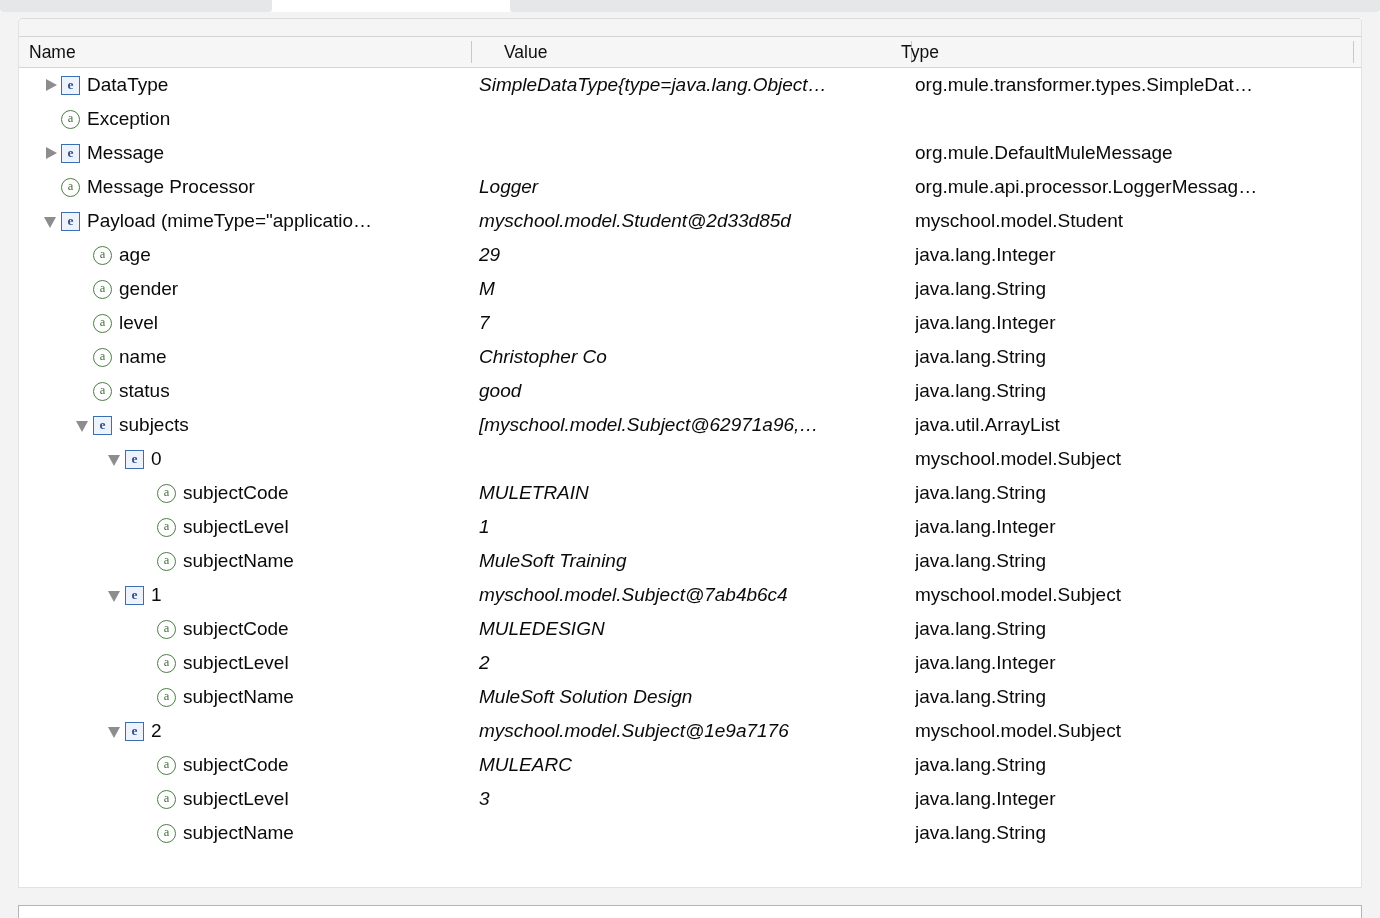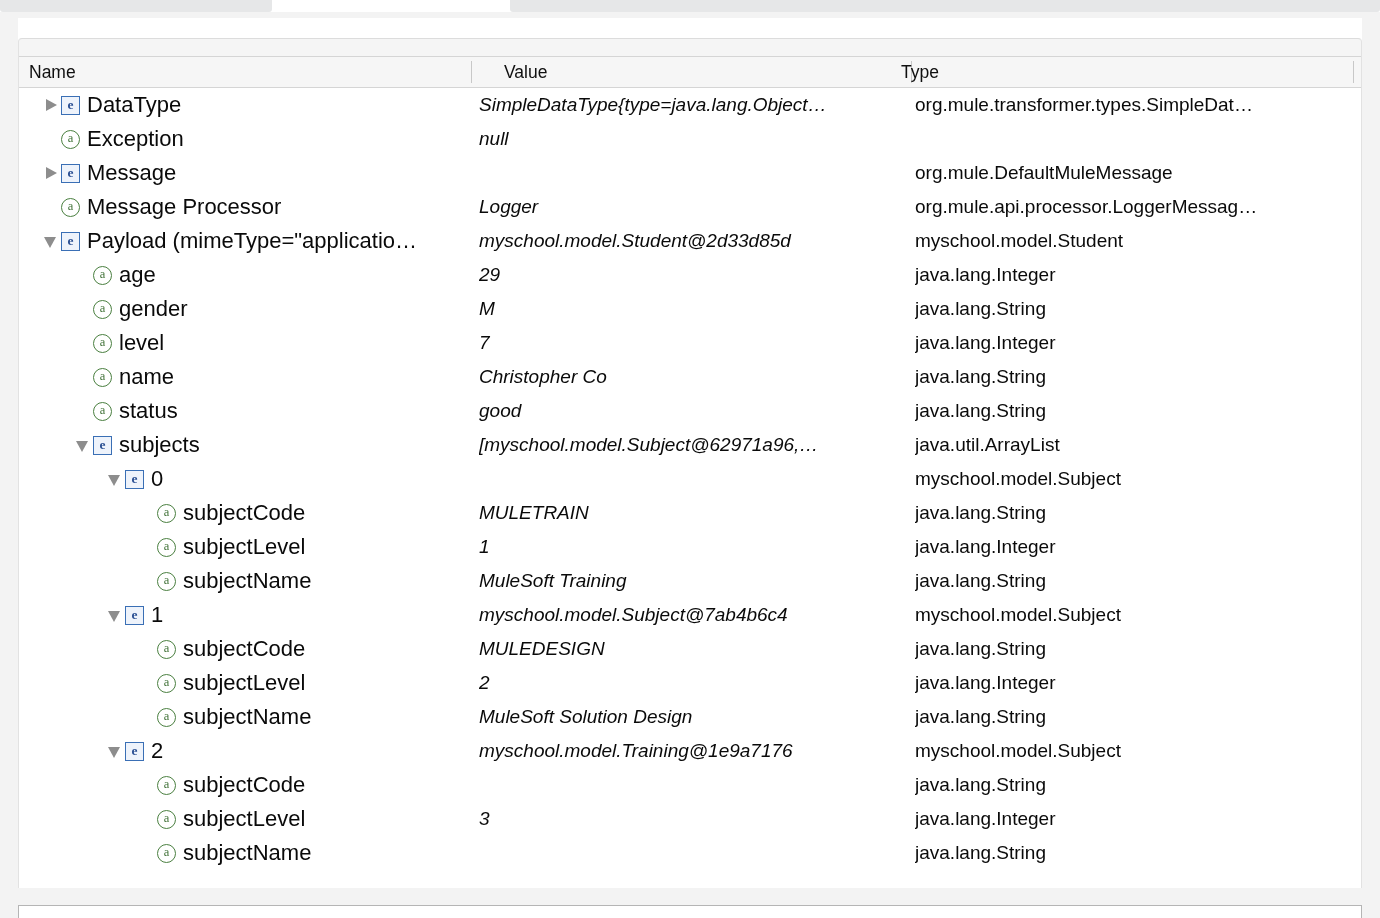--- a/index.html
+++ b/index.html
@@ -49,21 +49,20 @@
     left: 18px;
     top: 18px;
     width: 1344px;
     height: 870px;
     background: #f5f5f5;
     border: 1px solid #e2e2e2;
     border-top-color: #dcdcdc;
     border-radius: 4px 4px 0 0;
     box-sizing: border-box;
     overflow: hidden;
-    margin-top: 20px;
   }
 
   
   .tree-header {
     position: absolute;
     left: 0;
     top: 17px;
     width: 1344px;
     height: 32px;
     background: #f6f6f6;
@@ -181,21 +180,21 @@
     background: #ffffff;
     box-sizing: border-box;
     font-size: 12.5px;
     line-height: 15.5px;
     text-align: center;
     color: #3f7136;
     font-family: "Liberation Serif", serif;
   }
 
   .node-label {
-    font-size: 22px;
+    font-size: 19px;
     color: #0a0a0a;
     line-height: 34px;
     white-space: nowrap;
   }
 
   
   .bottom-panel {
     position: absolute;
     left: 18px;
     top: 905px;
@@ -268,21 +267,20 @@
         <div class="row">
           <div class="cell cell-name">
             <div class="name-inner" style="padding-left: 22px;">
               <div class="twisty "></div>
               <div class="node-icon">
                 <div class="icon-a">a</div>
               </div>
               <span class="node-label">Exception</span>
             </div>
           </div>
-          <div class="cell cell-value">null</div>
           <div class="cell cell-type"></div>
         </div>
         <div class="row">
           <div class="cell cell-name">
             <div class="name-inner" style="padding-left: 22px;">
               <div class="twisty collapsed"></div>
               <div class="node-icon">
                 <div class="icon-e">e</div>
               </div>
               <span class="node-label">Message</span>
@@ -501,33 +499,34 @@
         <div class="row">
           <div class="cell cell-name">
             <div class="name-inner" style="padding-left: 86px;">
               <div class="twisty expanded"></div>
               <div class="node-icon">
                 <div class="icon-e">e</div>
               </div>
               <span class="node-label">2</span>
             </div>
           </div>
-          <div class="cell cell-value">myschool.model.Training@1e9a7176</div>
+          <div class="cell cell-value">myschool.model.Subject@1e9a7176</div>
           <div class="cell cell-type">myschool.model.Subject</div>
         </div>
         <div class="row">
           <div class="cell cell-name">
             <div class="name-inner" style="padding-left: 118px;">
               <div class="twisty "></div>
               <div class="node-icon">
                 <div class="icon-a">a</div>
               </div>
               <span class="node-label">subjectCode</span>
             </div>
           </div>
+          <div class="cell cell-value">MULEARC</div>
           <div class="cell cell-type">java.lang.String</div>
         </div>
         <div class="row">
           <div class="cell cell-name">
             <div class="name-inner" style="padding-left: 118px;">
               <div class="twisty "></div>
               <div class="node-icon">
                 <div class="icon-a">a</div>
               </div>
               <span class="node-label">subjectLevel</span>

